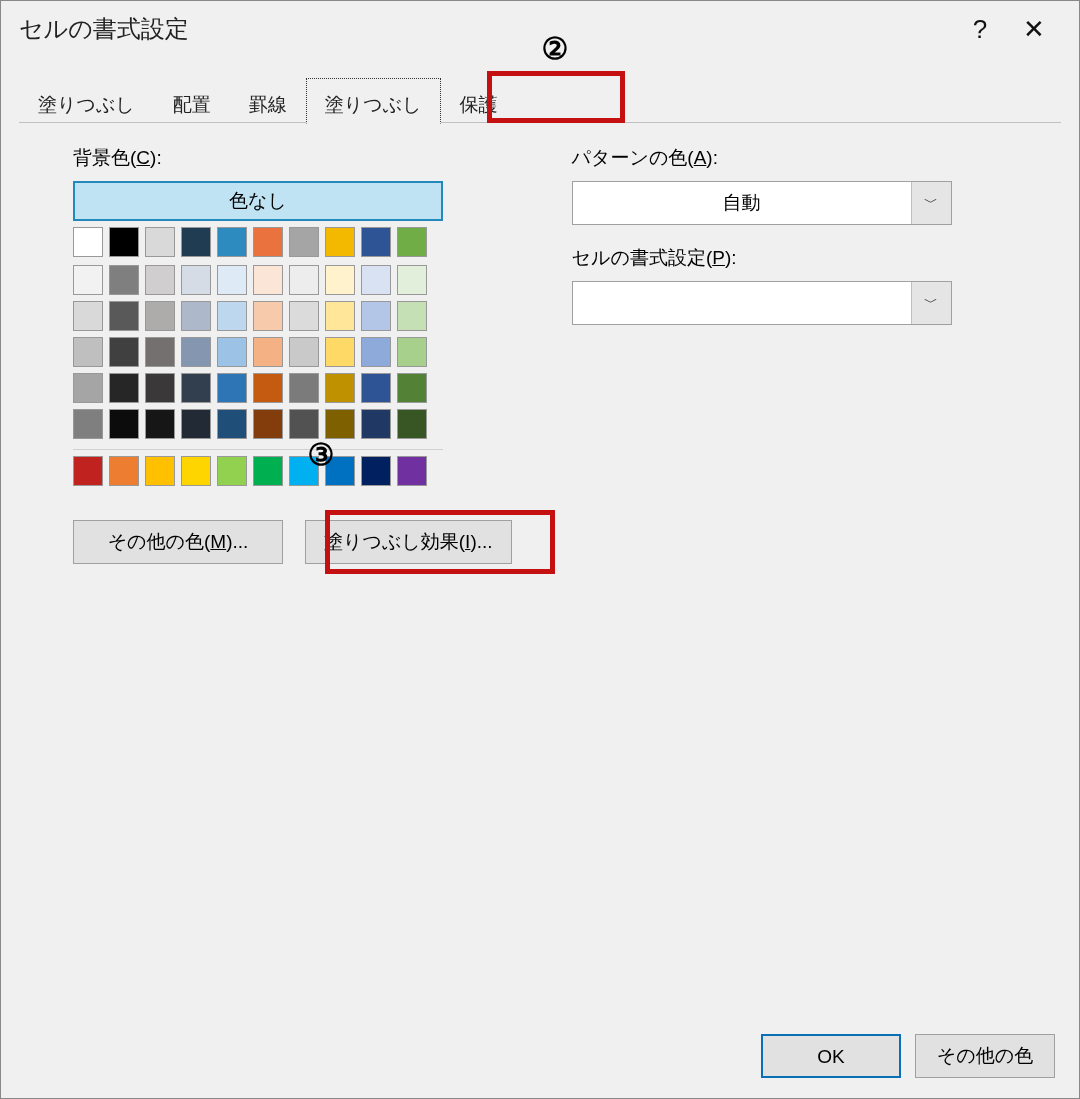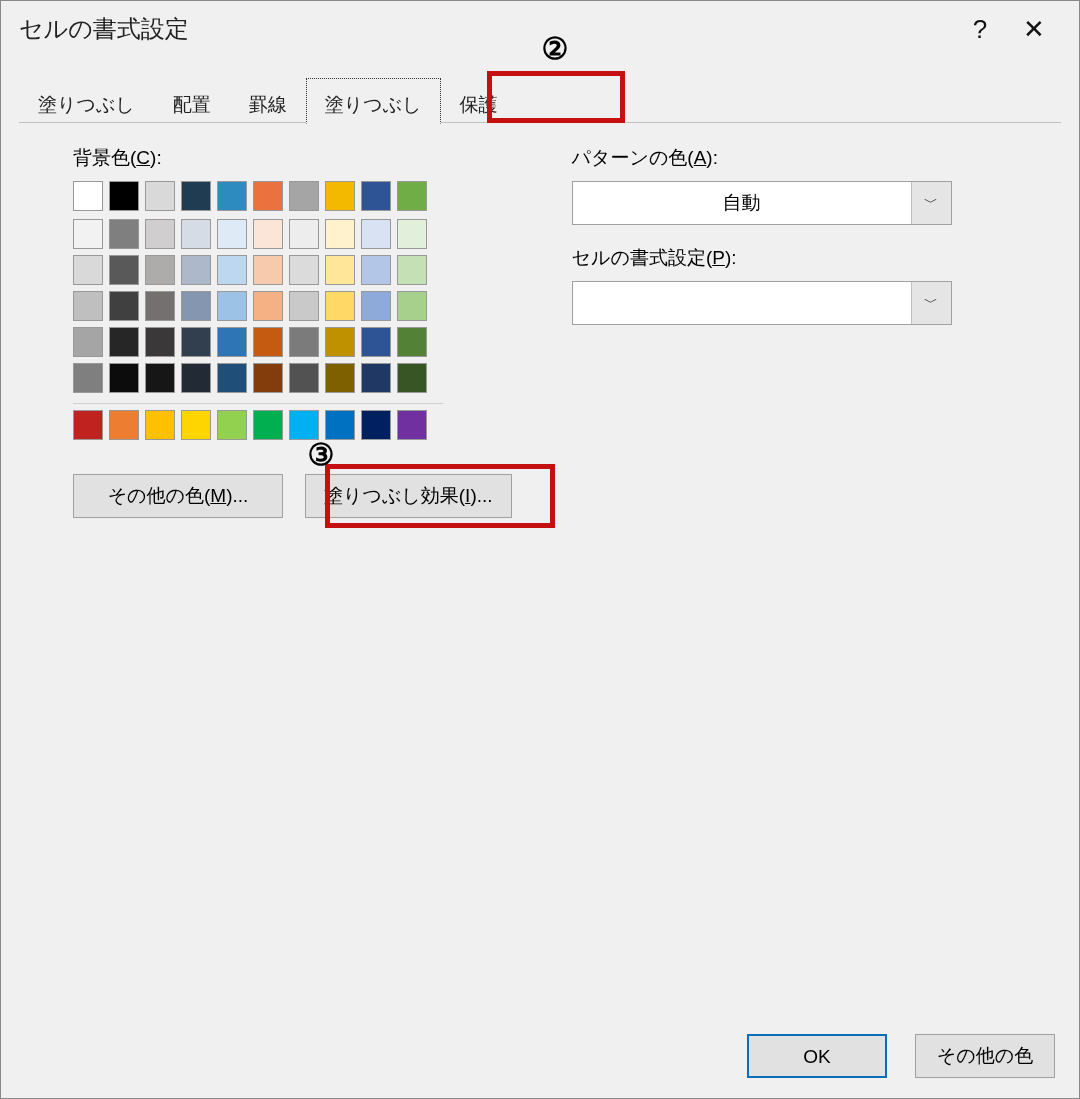--- a/index.html
+++ b/index.html
@@ -159,21 +159,20 @@
   }
   .footer {
     position: absolute;
     bottom: 20px;
     right: 24px;
     display: flex;
     gap: 14px;
   }
   .footer .push-btn {
     min-width: 140px;
-    margin-left: 14px;
   }
   .footer .primary {
     border: 2px solid #0a6fb5;
   }
   .callout {
     position: absolute;
     font-size: 30px;
     font-weight: bold;
     width: 40px;
     height: 40px;
@@ -204,20 +203,21 @@
     <div class="tab-highlight" style="left:468px; top:-6px; width:138px; height:52px;"></div>
   </div>
 
   <div class="content">
 
     <div class="left">
       <div class="label">
         <span>背景色(</span><span class="underline">C</span><span>):</span>
       </div>
 
+      <div class="no-color-btn">色なし</div>
 
       <div class="swatch-row" id="row1">
           <div class="swatch" style="background: rgb(255, 255, 255);"></div>
           <div class="swatch" style="background: rgb(0, 0, 0);"></div>
           <div class="swatch" style="background: rgb(217, 217, 217);"></div>
           <div class="swatch" style="background: rgb(31, 60, 82);"></div>
           <div class="swatch" style="background: rgb(46, 139, 192);"></div>
           <div class="swatch" style="background: rgb(233, 114, 62);"></div>
           <div class="swatch" style="background: rgb(165, 165, 165);"></div>
           <div class="swatch" style="background: rgb(242, 185, 0);"></div>

